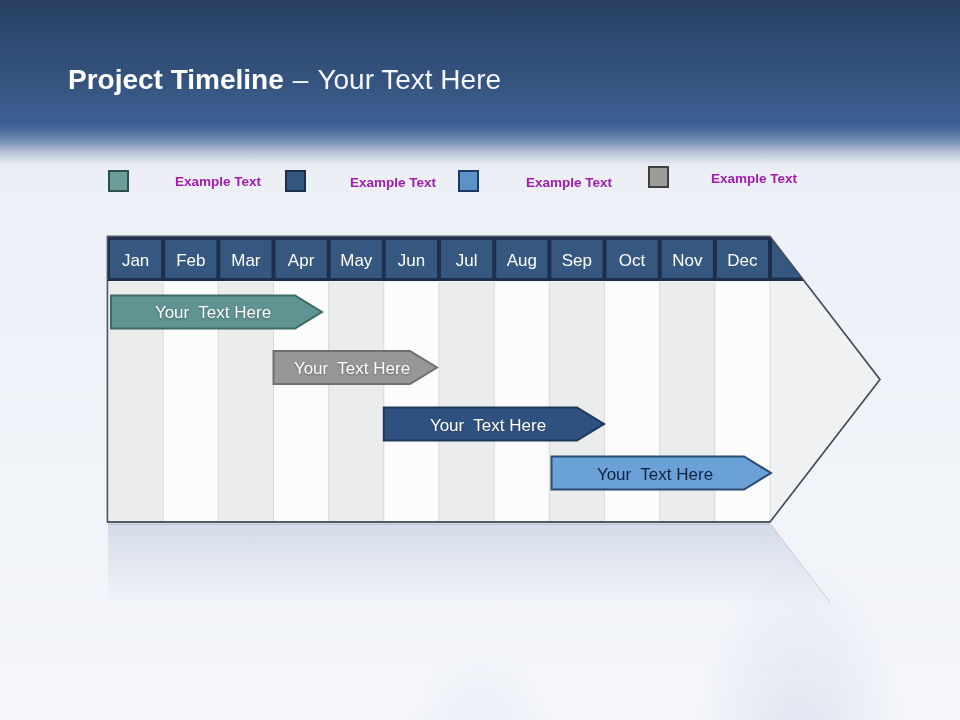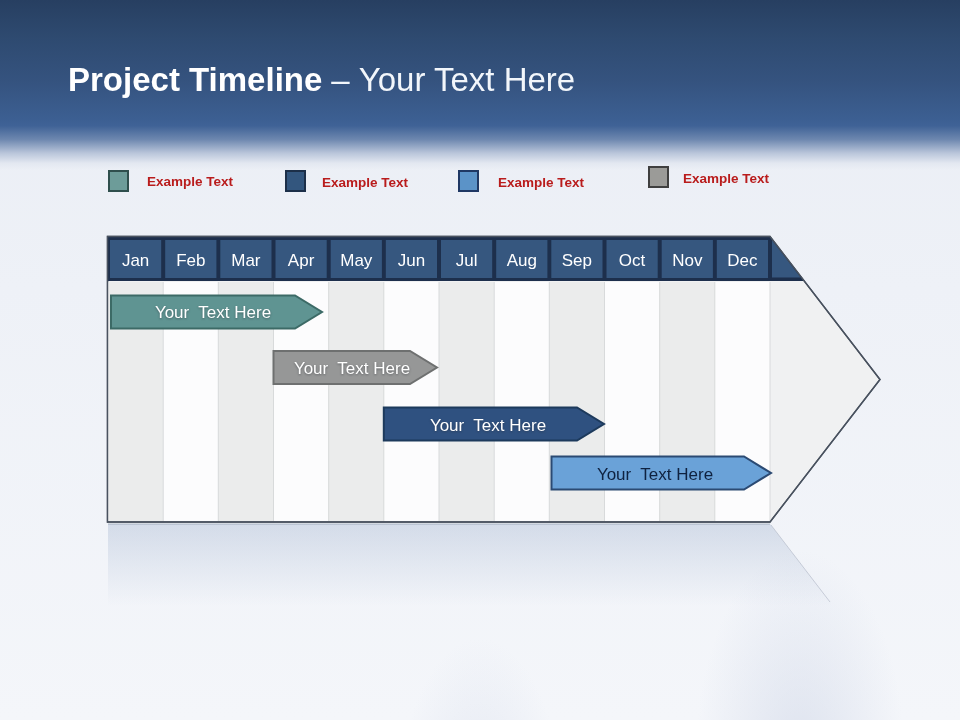--- a/index.html
+++ b/index.html
@@ -10,37 +10,37 @@
   }
   
   .banner{
     position:absolute;left:0;top:0;width:960px;height:170px;
     background:linear-gradient(180deg,
       #273f61 0%, #2e4a70 22%, #35537f 48%, #3c5f92 70%, #3f6296 74%,
       #6d87af 82%, #b9c5da 90%, #e3e8f1 96%, rgba(238,241,247,0) 100%);
   }
   .slide-title{
     position:absolute;left:68px;top:58px;height:44px;line-height:44px;
-    font-size:33px;color:#ffffff;white-space:nowrap;
+    font-size:28px;color:#ffffff;white-space:nowrap;
   }
   .slide-title .t-bold{font-weight:700;}
   .slide-title .t-sep{font-weight:400;color:#f2f6fb;margin:0 9px;}
   .slide-title .t-light{font-weight:400;color:#f2f6fb;}
   
   .bg-art{
     position:absolute;left:0;top:160px;width:960px;height:560px;
     background:
       radial-gradient(ellipse 150px 300px at 800px 600px, rgba(203,211,229,0.55), rgba(203,211,229,0) 70%),
       radial-gradient(ellipse 120px 260px at 480px 660px, rgba(205,213,230,0.45), rgba(205,213,230,0) 70%),
       radial-gradient(ellipse 300px 160px at 620px 200px, rgba(255,255,255,0.55), rgba(255,255,255,0) 70%);
   }
   .legend-swatch{position:absolute;width:21px;height:22px;box-sizing:border-box;}
   .legend-label{
     position:absolute;white-space:nowrap;
-    font-size:13.5px;font-weight:700;color:#b91c1c;
+    font-size:13.5px;font-weight:700;color:#a21caf;margin-left:28px;
   }
   #sw1{left:108px;top:170px;background:#6d9c99;border:2px solid #2f4f4d;}
   #sw2{left:285px;top:170px;background:#33567e;border:2px solid #1c2f49;}
   #sw3{left:458px;top:170px;background:#5b93c8;border:2px solid #1f3864;}
   #sw4{left:648px;top:166px;background:#9b9b98;border:2px solid #3f3f3f;}
   #lb1{left:147px;top:174px;}
   #lb2{left:322px;top:175px;}
   #lb3{left:498px;top:175px;}
   #lb4{left:683px;top:171px;}
   

